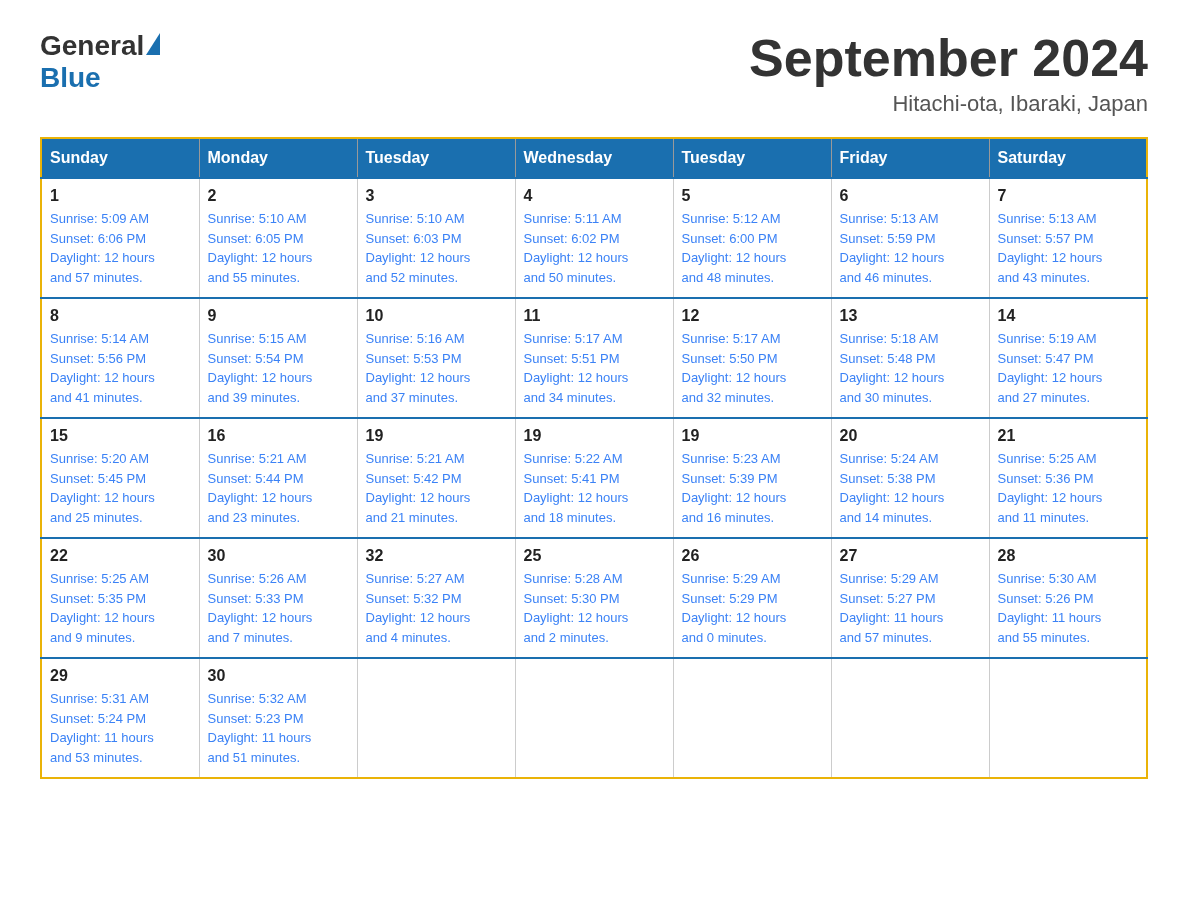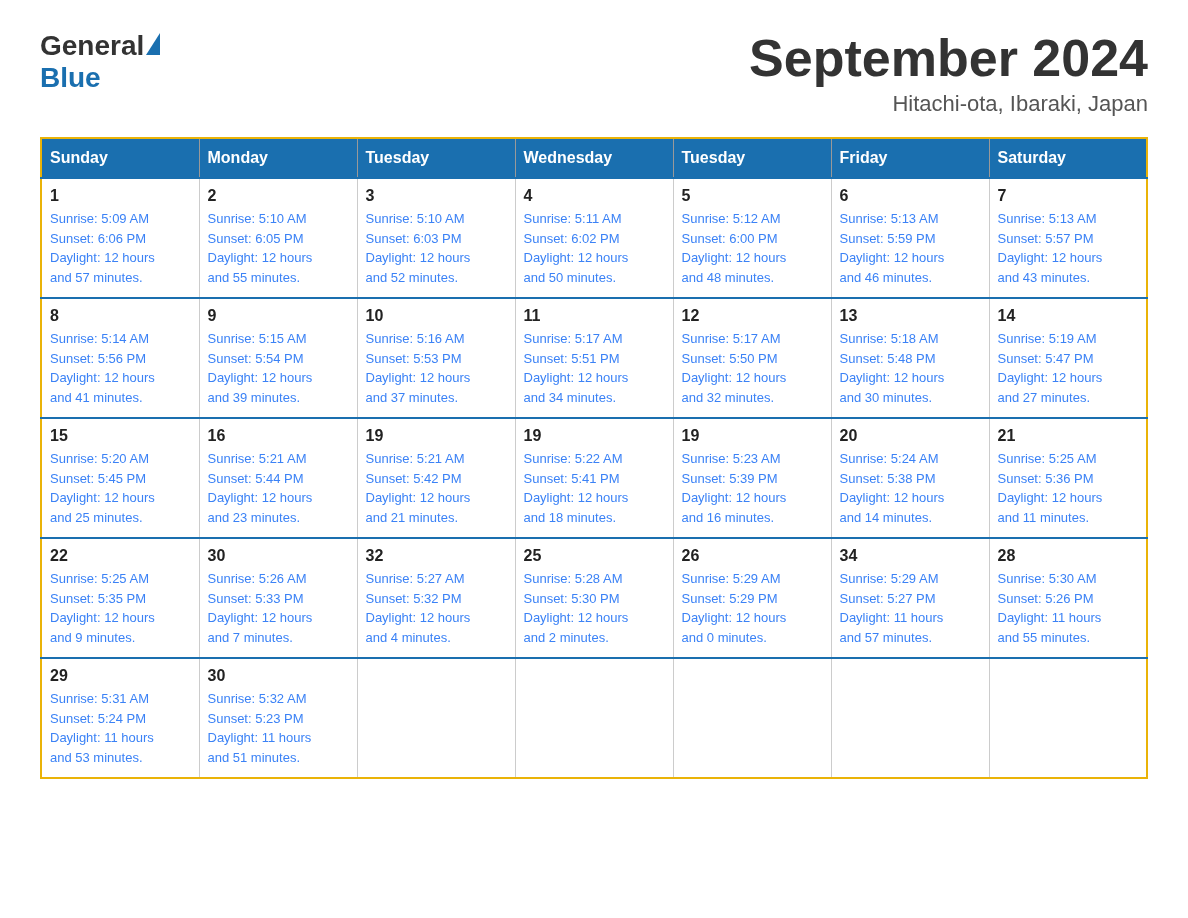--- a/index.html
+++ b/index.html
@@ -243,21 +243,21 @@
         </td>
         <td>
           <div class="day-number">25</div>
           <div class="day-info">Sunrise: 5:28 AM<br>Sunset: 5:30 PM<br>Daylight: 12 hours<br>and 2 minutes.</div>
         </td>
         <td>
           <div class="day-number">26</div>
           <div class="day-info">Sunrise: 5:29 AM<br>Sunset: 5:29 PM<br>Daylight: 12 hours<br>and 0 minutes.</div>
         </td>
         <td>
-          <div class="day-number">34</div>
+          <div class="day-number">27</div>
           <div class="day-info">Sunrise: 5:29 AM<br>Sunset: 5:27 PM<br>Daylight: 11 hours<br>and 57 minutes.</div>
         </td>
         <td>
           <div class="day-number">28</div>
           <div class="day-info">Sunrise: 5:30 AM<br>Sunset: 5:26 PM<br>Daylight: 11 hours<br>and 55 minutes.</div>
         </td>
       </tr>
       <tr>
         <td>
           <div class="day-number">29</div>

